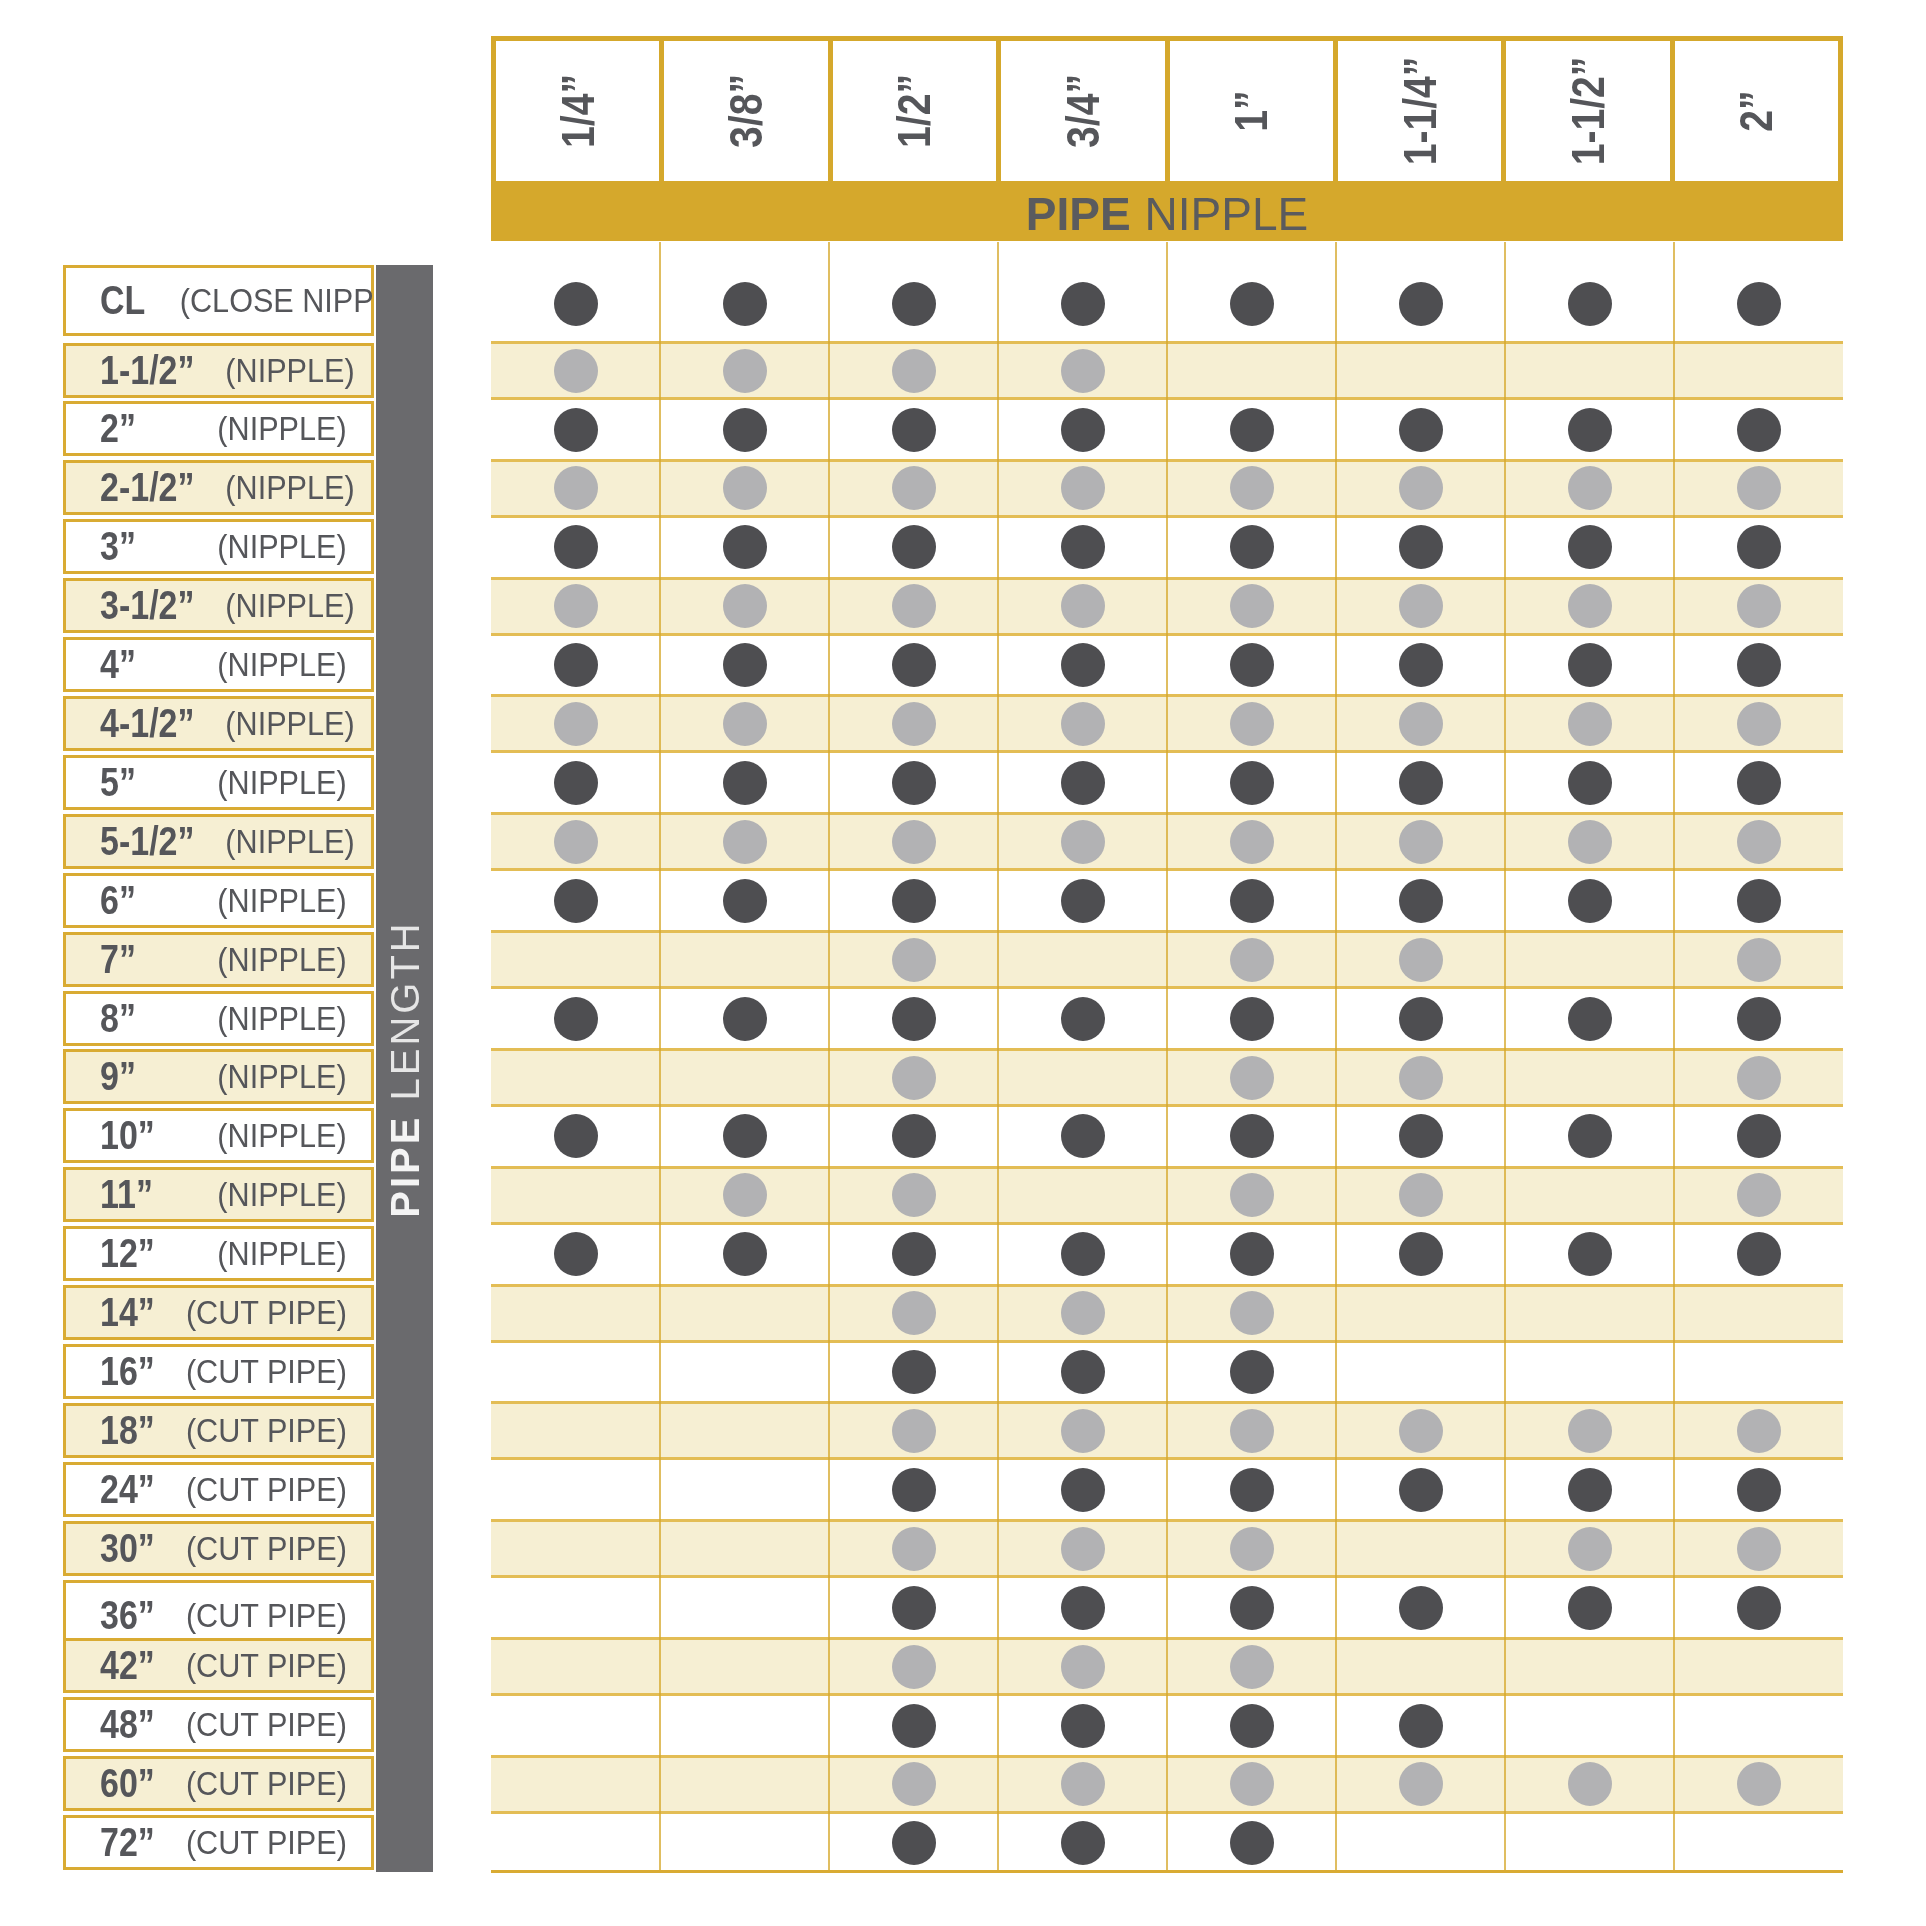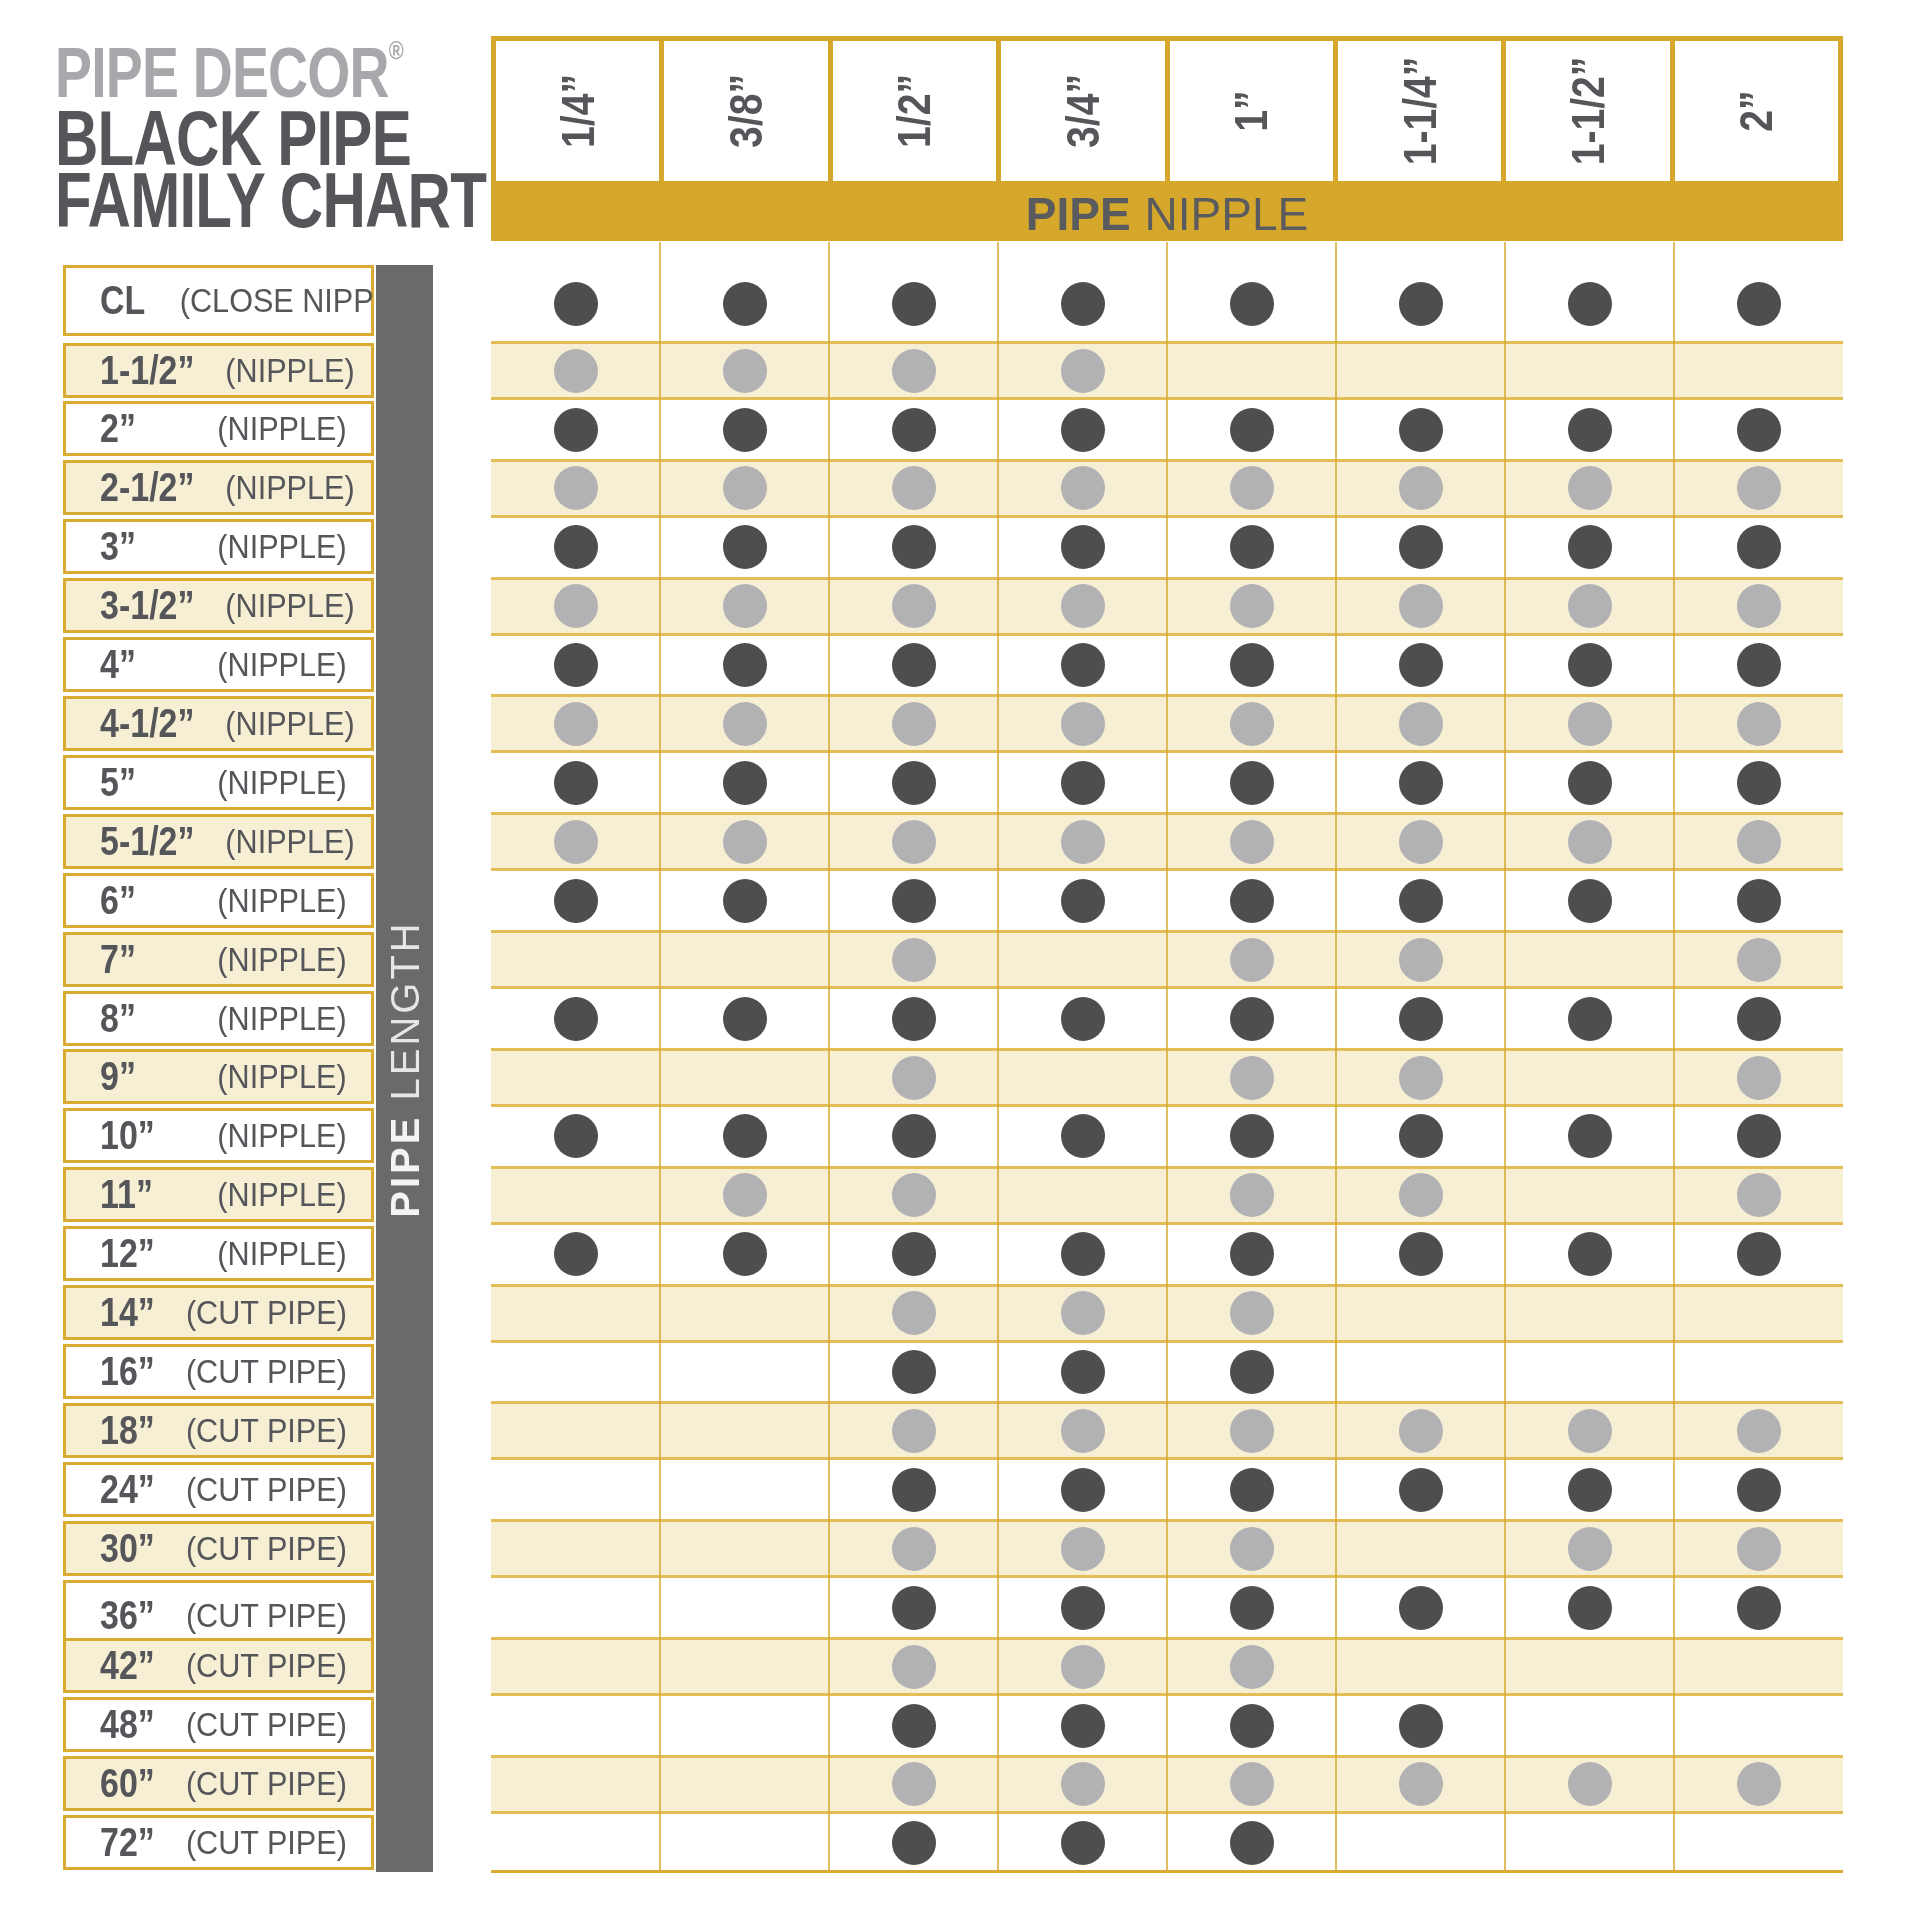--- a/index.html
+++ b/index.html
@@ -56,25 +56,20 @@
   .gridbottom{position:absolute;left:0;width:1352px;height:3px;background:var(--gold-line);}
   .dot{position:absolute;width:44px;height:44px;border-radius:50%;}
   .dot.dark{background:var(--dot-dark);}
   .dot.light{background:var(--dot-light);}
 </style>
 </head>
 <body>
 
 <div id="page">
 
-  <div id="brand">
-    <div class="brand-line logo-row"><span class="condL"><span>PIPE DECOR</span><span class="reg">®</span></span></div>
-    <div class="brand-line title-row"><span class="condL">BLACK PIPE</span></div>
-    <div class="brand-line title-row"><span class="condL">FAMILY CHART</span></div>
-  </div>
 
   <div id="header-row">
       <div class="hcell">
         <span class="rot"><span class="cond">1/4”</span></span>
       </div>
       <div class="hcell">
         <span class="rot"><span class="cond">3/8”</span></span>
       </div>
       <div class="hcell">
         <span class="rot"><span class="cond">1/2”</span></span>

